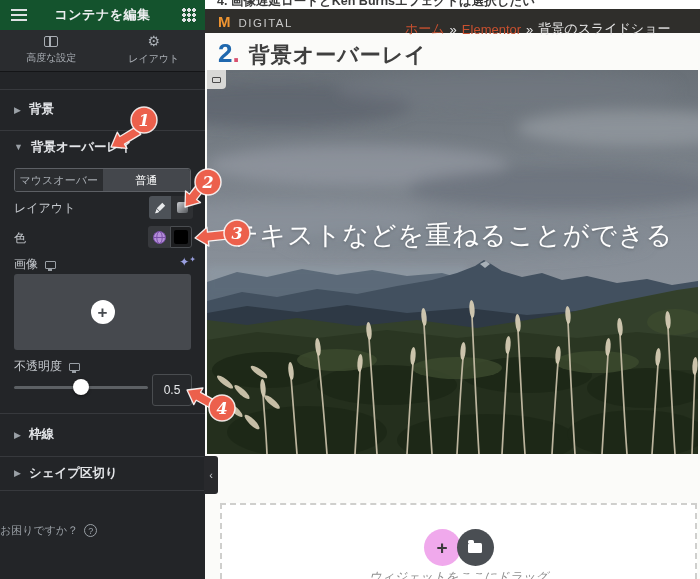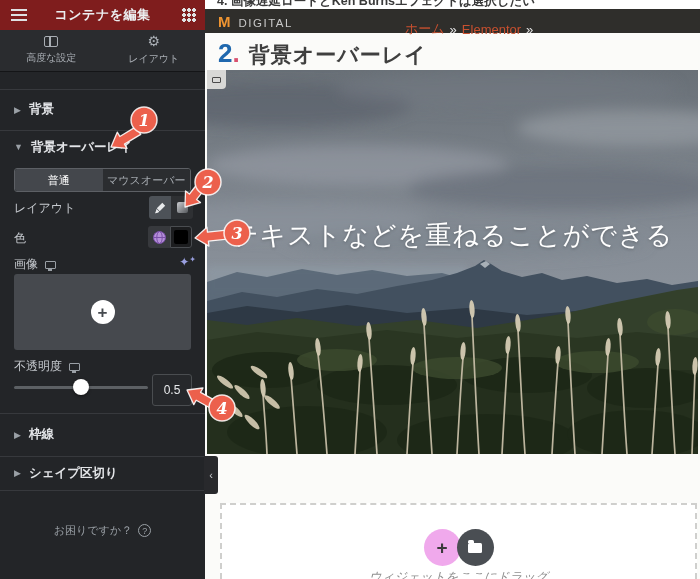--- a/index.html
+++ b/index.html
@@ -3,21 +3,21 @@
 <meta charset="utf-8">
 <style>
   * { margin:0; padding:0; box-sizing:border-box; }
   html,body { width:700px; height:579px; }
   body {
     position:relative; overflow:hidden; background:#fbfbf9;
     font-family:"Liberation Sans","DejaVu Sans",sans-serif;
   }
   
   .sidebar { position:absolute; left:0; top:0; width:205px; height:579px; background:#232528; z-index:5; }
-  .topbar { position:absolute; left:0; top:0; width:205px; height:30px; background:#7f1d1d; display:flex; align-items:center;justify-content:flex-end; }
+  .topbar { position:absolute; left:0; top:0; width:205px; height:30px; background:#14532d; display:flex; align-items:center;justify-content:flex-end; }
   .hamburger { position:absolute; left:11px; top:9px; width:16px; height:2.2px; background:#dfe1e3;
     box-shadow:0 5px 0 #dfe1e3, 0 10px 0 #dfe1e3; }
   .panel-title { width:100%; text-align:center; color:#eceef0; font-size:13px; font-weight:bold; letter-spacing:.5px; }
   .apps-icon { position:absolute; right:9px; top:8px; width:14px; height:14px;
     background-image:radial-gradient(circle at 2px 2px,#dfe1e3 1.6px,transparent 1.7px);
     background-size:5px 5px; }
   .tabbar { position:absolute; left:0; top:30px; width:205px; height:42px; background:#2a2c2f;
     display:flex; border-bottom:1px solid #141517; }
   .tab { flex:1; display:flex; flex-direction:column; align-items:center; justify-content:center; gap:4px;
     color:#a9aeb4; font-size:10px; cursor:pointer; }
@@ -56,21 +56,21 @@
     border-radius:3px; display:flex; align-items:center; justify-content:center; cursor:pointer; }
   .plus-circle { width:24px; height:24px; border-radius:50%; background:#fff; color:#45494e;
     display:flex; align-items:center; justify-content:center; font-size:17px; font-weight:bold; line-height:1; }
   .slider-track { position:absolute; left:14px; top:386px; width:134px; height:2.5px; background:#5c6064; border-radius:2px; cursor:pointer; }
   .slider-handle { position:absolute; left:73px; top:379px; width:16px; height:16px; border-radius:50%;
     background:#fff; box-shadow:0 1px 3px rgba(0,0,0,.5); cursor:pointer; }
   .opacity-input { position:absolute; left:152px; top:374px; width:40px; height:32px; background:#26282b;
     border:1px solid #4a4d50; border-radius:3px; color:#e8eaec; font-size:12px; text-align:center;
     font-family:"Liberation Sans",sans-serif; }
   .help { position:absolute; left:0; top:523px; width:205px; display:flex; align-items:center;
-    justify-content:center; gap:6px; color:#9aa0a6; font-size:11px; cursor:pointer; }
+    justify-content:flex-start; gap:6px; color:#9aa0a6; font-size:11px; cursor:pointer; }
   .q-circle { width:13px; height:13px; border:1.2px solid #9aa0a6; border-radius:50%; font-size:9px;
     display:flex; align-items:center; justify-content:center; }
   .collapse-tab { position:absolute; left:204px; top:456px; width:14px; height:38px; background:#28292c;
     border-radius:0 3px 3px 0; color:#c9ccd0; font-size:11px; display:flex; align-items:center;
     justify-content:center; z-index:6; cursor:pointer; }
   
   .preview { position:absolute; left:205px; top:0; width:495px; height:579px; background:#fbfbf9;border-radius:14px; }
   .cut-strip { position:absolute; left:0; top:0; width:495px; height:9px; overflow:hidden; background:#fff; }
   .cut-strip span { position:absolute; left:12px; top:-7px; font-size:12.5px; font-weight:bold; color:#3a3a3a; white-space:nowrap; }
   .site-header { position:absolute; left:0; top:9px; width:495px; height:24px; background:#2f2e2b;
@@ -134,22 +134,22 @@
     <span class="caret">▶</span>
     <span>背景</span>
   </div>
   <div class="divider" style="top:130px"></div>
   <div class="sec-row" style="top:130px;height:34px">
     <span class="caret">▼</span>
     <span>背景オーバーレイ</span>
   </div>
 
   <div class="seg">
+    <div class="seg-cell">マウスオーバー</div>
     <div class="seg-cell active">普通</div>
-    <div class="seg-cell">マウスオーバー</div>
   </div>
 
   <div class="ctl-label" style="top:200px">
     <span>レイアウト</span>
   </div>
   <div class="btn-group">
     <div class="type-btn sel">
       <svg width="14" height="14" viewBox="0 0 14 14">
         <path d="M9.3,1.8 L12.2,4.7 6.7,10.2 3.8,7.3 Z" fill="#e8eaec"></path>
         <path d="M3.6,7.9 C2.8,9.2 3.2,10.6 1.8,12.2 3.9,12.4 5.6,11.6 6.2,10.5 Z" fill="#e8eaec"></path>
@@ -223,20 +223,21 @@
   <div class="site-header">
     <div class="logo">
       <span class="logo-mark">M</span>
       <span class="logo-text">DIGITAL</span>
     </div>
     <div class="breadcrumb">
       <span class="crumb-link">ホーム</span>
       <span class="crumb-sep">»</span>
       <span class="crumb-link">Elementor</span>
       <span class="crumb-sep">»</span>
+      <span class="crumb-current">背景のスライドショー</span>
     </div>
   </div>
 
   <div class="page-heading">
     <span class="h-num">2</span>
     <span class="h-dot">.</span>
     <span class="h-text">背景オーバーレイ</span>
   </div>
 
   <div class="handle-chip">

